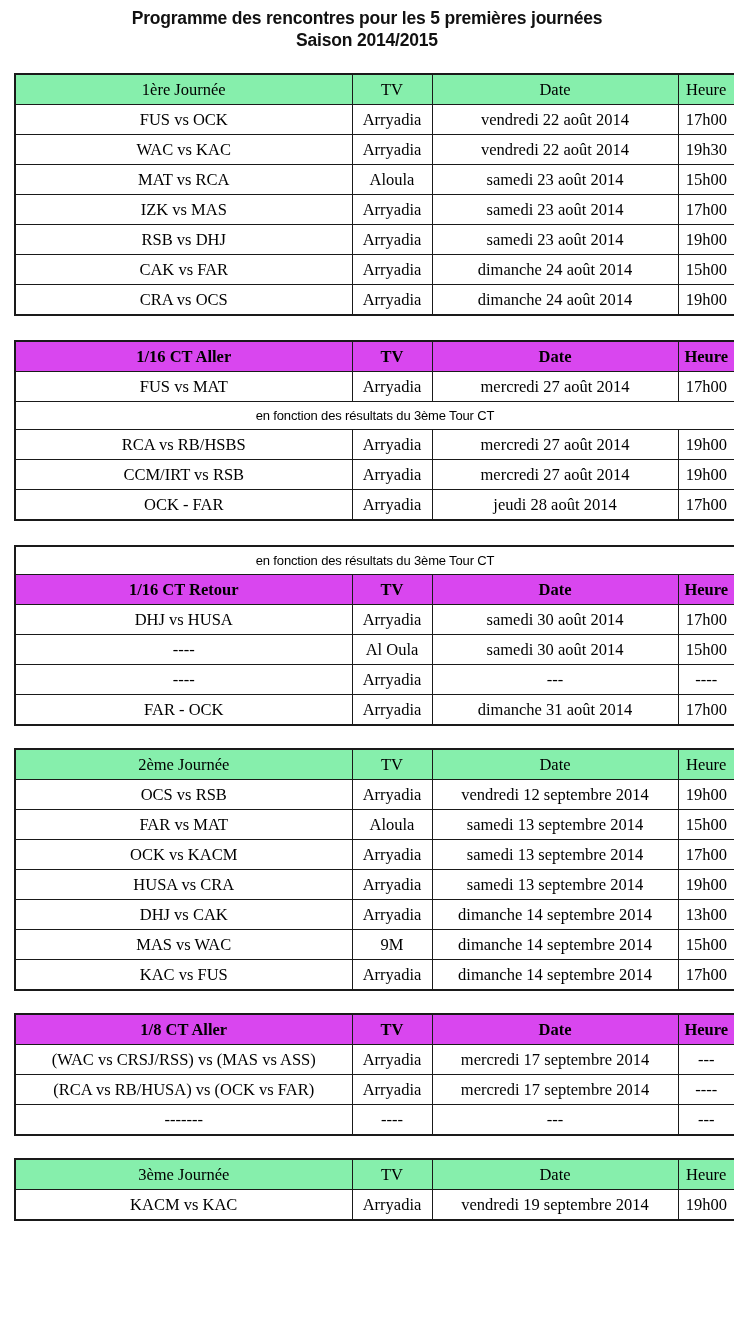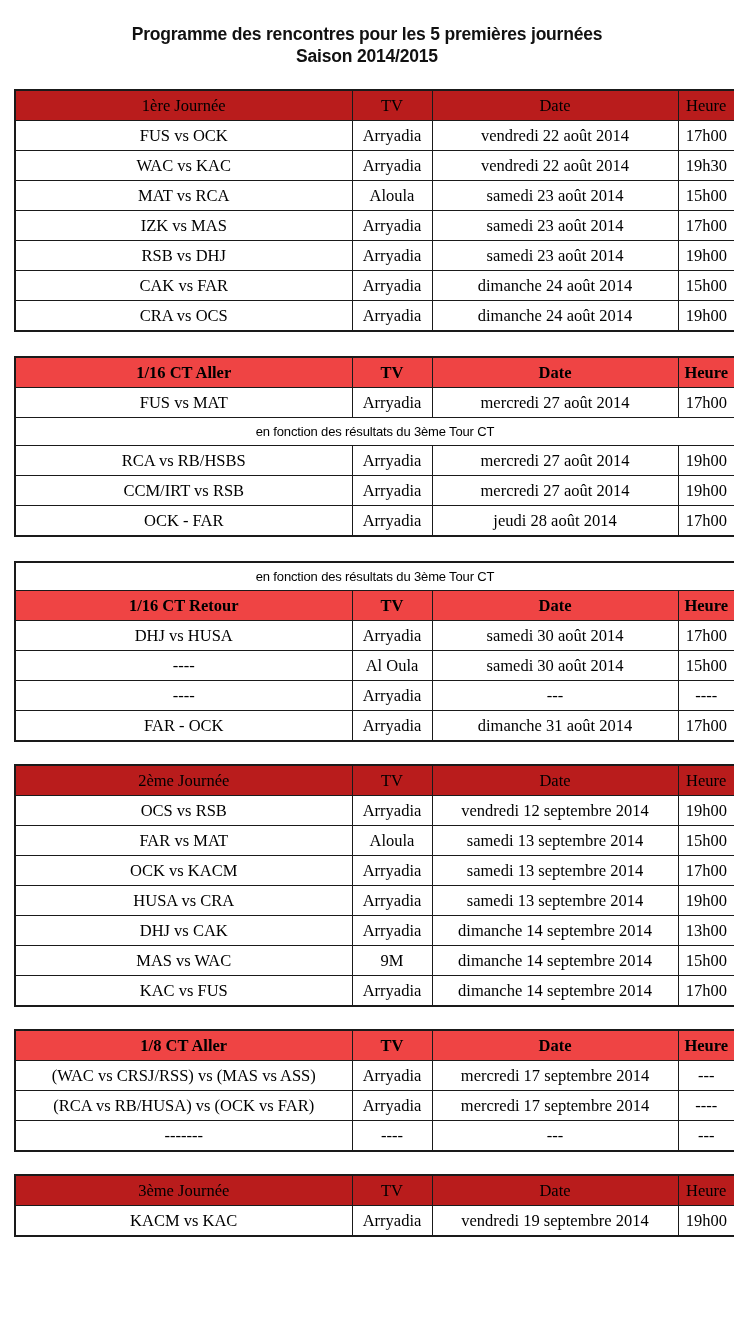--- a/index.html
+++ b/index.html
@@ -18,21 +18,21 @@
   .page {
     position: relative;
     width: 734px;
     height: 1344px;
     box-sizing: border-box;
   }
 
   
   .title-block {
     text-align: center;
-    padding-top: 23px;
+    padding-top: 7px;
     font-family: "Liberation Sans", "DejaVu Sans", sans-serif;
     font-weight: bold;
     font-size: 17.5px;
     line-height: 22px;
     color: #111111;
     letter-spacing: -0.2px;
   }
   .title-line2 { display:block; }
 
   
@@ -67,22 +67,22 @@
   col.c-match { width: 337px; }
   col.c-tv    { width: 80px; }
   col.c-date  { width: 246px; }
   col.c-heure { width: 57px; }
 
   
   tr.hdr td {
     font-weight: normal;
     font-size: 16.5px;
   }
-  tr.hdr.green td { background: #b91c1c; }
-  tr.hdr.blue  td { background: #ef4444; font-weight: bold; }
+  tr.hdr.green td { background: #86efac; }
+  tr.hdr.blue  td { background: #d946ef; font-weight: bold; }
 
   
   tr.note td {
     border-left: 2px solid #1a1a1a;
     border-right: 2px solid #1a1a1a;
     font-family: "Liberation Sans", "DejaVu Sans", sans-serif;
     font-weight: normal;
     font-size: 13px;
     letter-spacing: -0.15px;
     height: 27px;

